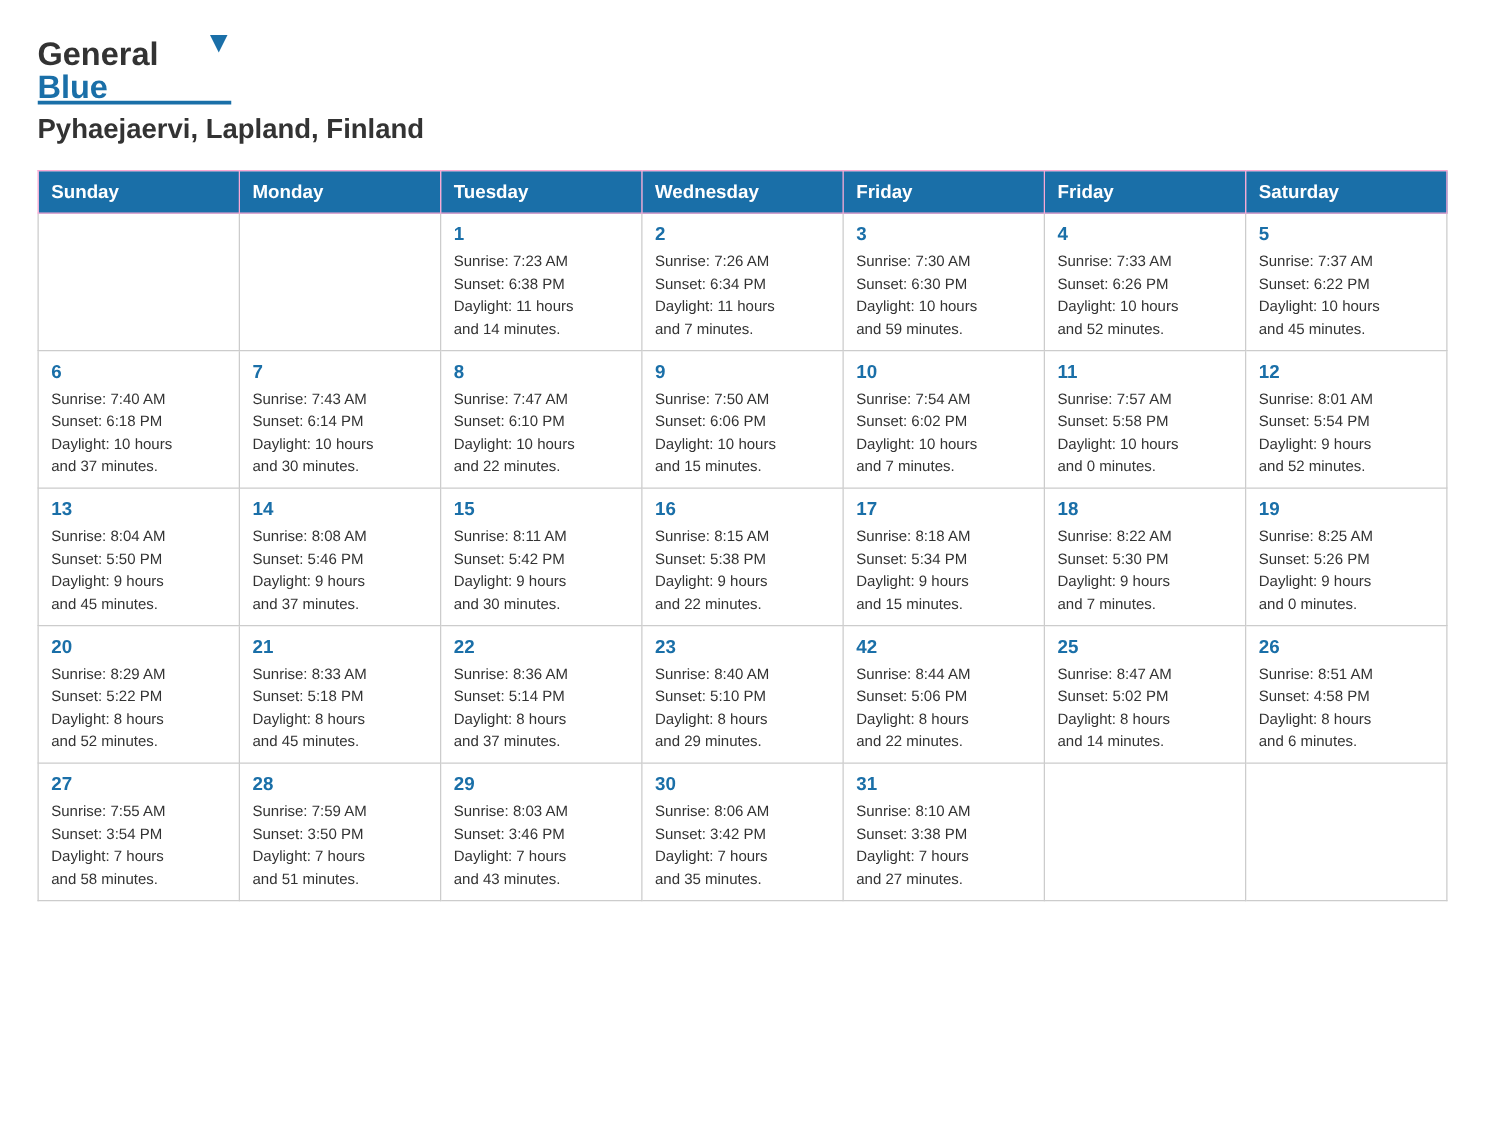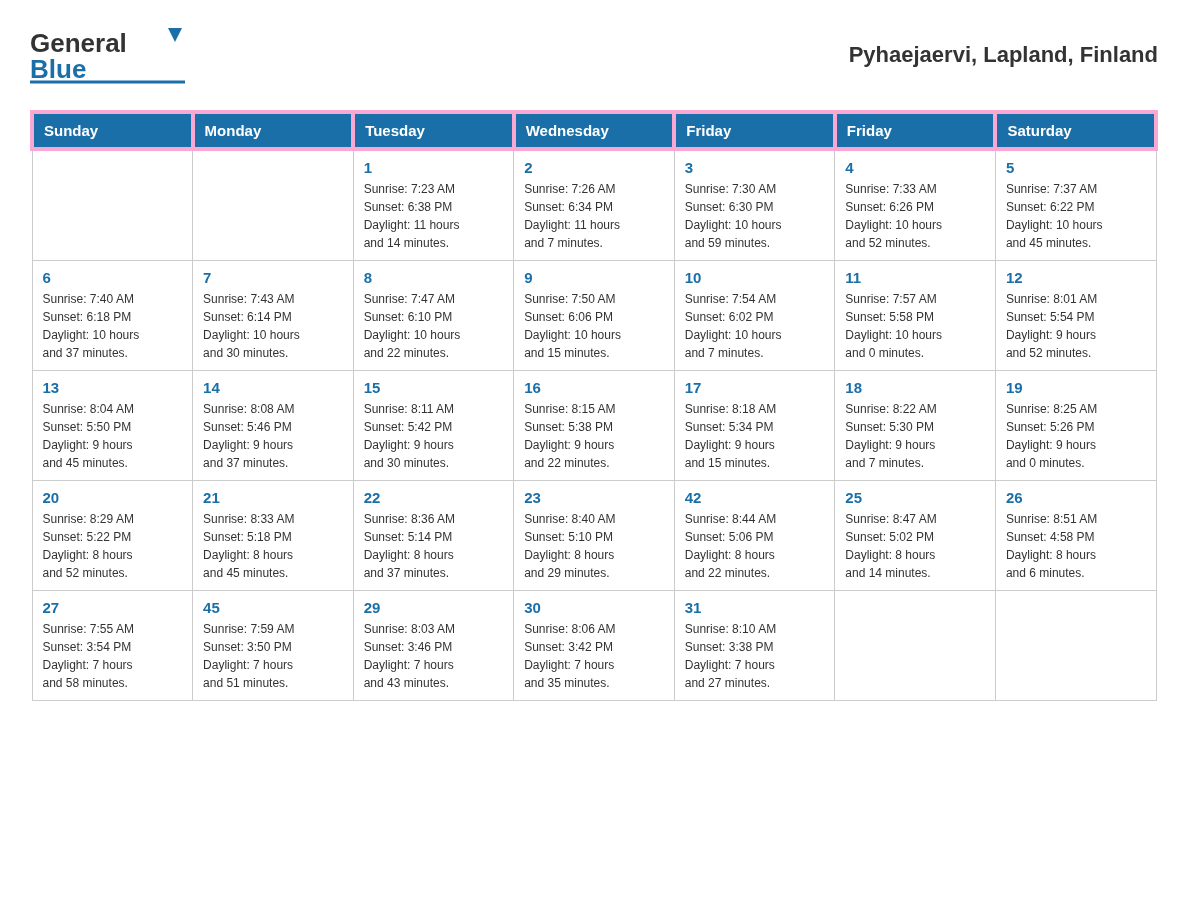--- a/index.html
+++ b/index.html
@@ -7,22 +7,23 @@
       font-family: Arial, sans-serif;
       background: #fff;
       color: #333;
       width: 1188px;
       min-height: 918px;
       padding: 20px 30px;
     }
     .header {
       display: flex;
       justify-content: space-between;
-      align-items: center;
+      align-items: flex-start;
       margin-bottom: 20px;
+      flex-direction: column;
     }
     .logo {
       display: flex;
       flex-direction: column;
       align-items: flex-start;
     }
     .title-block {
       text-align: right;
     }
     .title-block h1 {
@@ -43,21 +44,21 @@
     }
     thead tr {
       background-color: #1a6fa8;
     }
     thead th {
       color: #fff;
       font-size: 15px;
       font-weight: bold;
       padding: 8px 10px;
       text-align: left;
-      border: 4px solid #f9a8d4;
+      border: 1px solid #f9a8d4;
     }
     tbody tr {
       vertical-align: top;
     }
     tbody td {
       border: 1px solid #ccc;
       padding: 8px 10px;
       font-size: 13px;
       color: #333;
       height: 110px;
@@ -230,21 +231,21 @@
           <span class="day-num">26</span>
           <div class="day-info">Sunrise: 8:51 AM<br>Sunset: 4:58 PM<br>Daylight: 8 hours<br>and 6 minutes.</div>
         </td>
       </tr>
       <tr>
         <td>
           <span class="day-num">27</span>
           <div class="day-info">Sunrise: 7:55 AM<br>Sunset: 3:54 PM<br>Daylight: 7 hours<br>and 58 minutes.</div>
         </td>
         <td>
-          <span class="day-num">45</span>
+          <span class="day-num">28</span>
           <div class="day-info">Sunrise: 7:59 AM<br>Sunset: 3:50 PM<br>Daylight: 7 hours<br>and 51 minutes.</div>
         </td>
         <td>
           <span class="day-num">29</span>
           <div class="day-info">Sunrise: 8:03 AM<br>Sunset: 3:46 PM<br>Daylight: 7 hours<br>and 43 minutes.</div>
         </td>
         <td>
           <span class="day-num">30</span>
           <div class="day-info">Sunrise: 8:06 AM<br>Sunset: 3:42 PM<br>Daylight: 7 hours<br>and 35 minutes.</div>
         </td>

